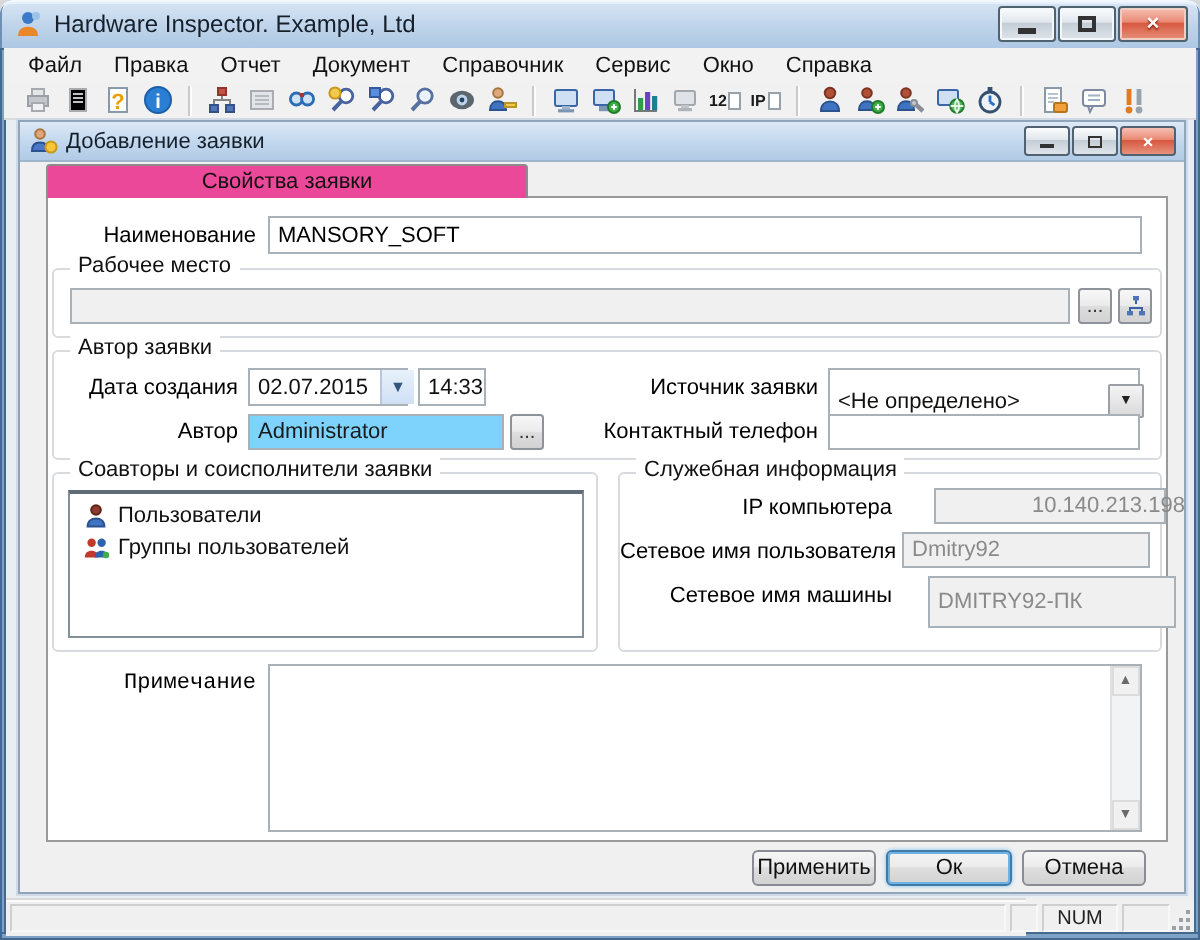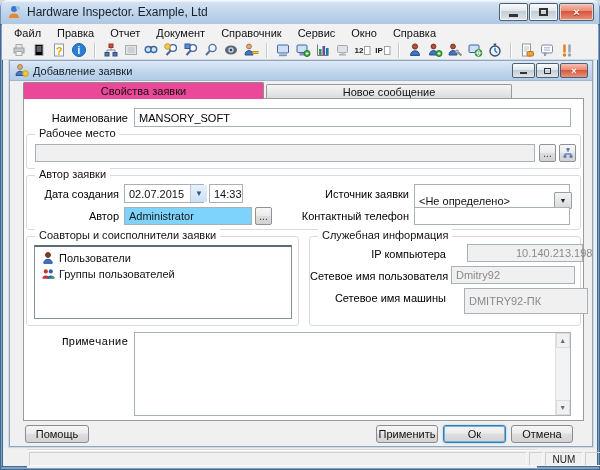--- a/index.html
+++ b/index.html
@@ -61,21 +61,21 @@
   .listbox{background:#fff;border:1px solid #82909c;border-top:2px solid #5f6b75;box-sizing:border-box;padding:3px 2px;text-align:center;}
   .li{display:flex;align-items:center;gap:4px;height:16px;padding-left:4px;font-size:11px;}
   textarea.note{resize:none;border:none;outline:none;width:100%;height:100%;font-family:"Liberation Sans",sans-serif;font-size:11px;box-sizing:border-box;padding:2px;}
   .notewrap{border:1px solid #a9b1b8;background:#fff;box-sizing:border-box;display:flex;}
   .vscroll{width:15px;background:#f2f3f5;border-left:1px solid #e0e0e0;display:flex;flex-direction:column;justify-content:space-between;}
   .sbtn{height:15px;display:flex;align-items:center;justify-content:center;font-size:7px;color:#6b6b6b;background:#f1f1f1;border:1px solid #dcdcdc;box-sizing:border-box;}
   .pushbtn{font-size:11px;color:#111;border:1px solid #898d93;border-radius:3px;
            background:linear-gradient(#f5f5f5,#ececec 45%,#dedede 50%,#d2d2d2);display:flex;align-items:center;justify-content:center;box-sizing:border-box;}
   .pushbtn.default{border:1px solid #3d7bab;box-shadow:0 0 0 1px #6db2e2 inset, 0 0 2px #7fc0ec;}
   
-  .statusbar{left:3px;top:449px;width:510px;height:18px;background:#f0f0f0;border-top:1px solid #d9d9d9;box-shadow:inset 0 1px 0 #fbfbfb;margin-left:24px;}
+  .statusbar{left:3px;top:449px;width:510px;height:18px;background:#f0f0f0;border-top:1px solid #d9d9d9;box-shadow:inset 0 1px 0 #fbfbfb;}
   .scell{position:absolute;top:2px;height:14px;border:1px solid;border-color:#cfcfcf #f8f8f8 #f8f8f8 #cfcfcf;box-sizing:border-box;font-size:10px;display:flex;align-items:center;justify-content:center;color:#222;}
   .bstrip{background:#7da2c8;box-shadow:inset 0 0 0 1px #44688e;}
 </style>
 </head>
 <body>
 
 <div id="stage">
 
   <div class="abs bstrip" style="left:0;top:24px;width:3px;height:446px;"></div>
   <div class="abs bstrip" style="left:597px;top:24px;width:3px;height:446px;"></div>
@@ -331,21 +331,20 @@
         <span class="dbtn">
             <span class="glyph-max"></span>
           </span>
         <span class="dbtn close">
             <span>×</span>
           </span>
       </span>
     </div>
 
     <div class="abs tab active">Свойства заявки</div>
-    <div class="abs tab inactive">Новое сообщение</div>
 
     <div class="abs tabpage">
 
       <div class="abs lbl" style="left:0;top:13px;width:104px;">Наименование</div>
       <input class="abs field" style="left: 110px; top: 9px; width: 437px; height: 19px;" value="MANSORY_SOFT">
 
       <div class="abs gbox" style="left:2px;top:35px;width:555px;height:35px;">
         <span class="glabel" style="background:#fff;">Рабочее место</span>
         <div class="abs field dis" style="left:8px;top:9px;width:500px;height:18px;"></div>
         <div class="abs btn3d" style="left:512px;top:9px;width:17px;height:18px;">...</div>
@@ -415,21 +414,20 @@
       <div class="abs lbl" style="left:0;top:237px;width:104px;font-family:Liberation Mono, monospace;">Примечание</div>
       <div class="abs notewrap" style="left:110px;top:233px;width:437px;height:84px;">
         <textarea class="note" style=""></textarea>
         <div class="vscroll">
           <div class="sbtn">▲</div>
           <div class="sbtn">▼</div>
         </div>
       </div>
     </div>
 
-    <div class="abs pushbtn" style="left:15px;top:364px;width:64px;height:18px;">Помощь</div>
     <div class="abs pushbtn" style="left:366px;top:364px;width:62px;height:18px;">Применить</div>
     <div class="abs pushbtn default" style="left:433px;top:364px;width:63px;height:18px;">Ок</div>
     <div class="abs pushbtn" style="left:501px;top:364px;width:62px;height:18px;">Отмена</div>
   </div>
 
   <div class="abs statusbar">
     <div class="scell" style="left:2px;width:498px;"></div>
     <div class="scell" style="left:502px;width:14px;"></div>
     <div class="scell" style="left:518px;width:38px;">NUM</div>
     <div class="scell" style="left:558px;width:24px;"></div>

